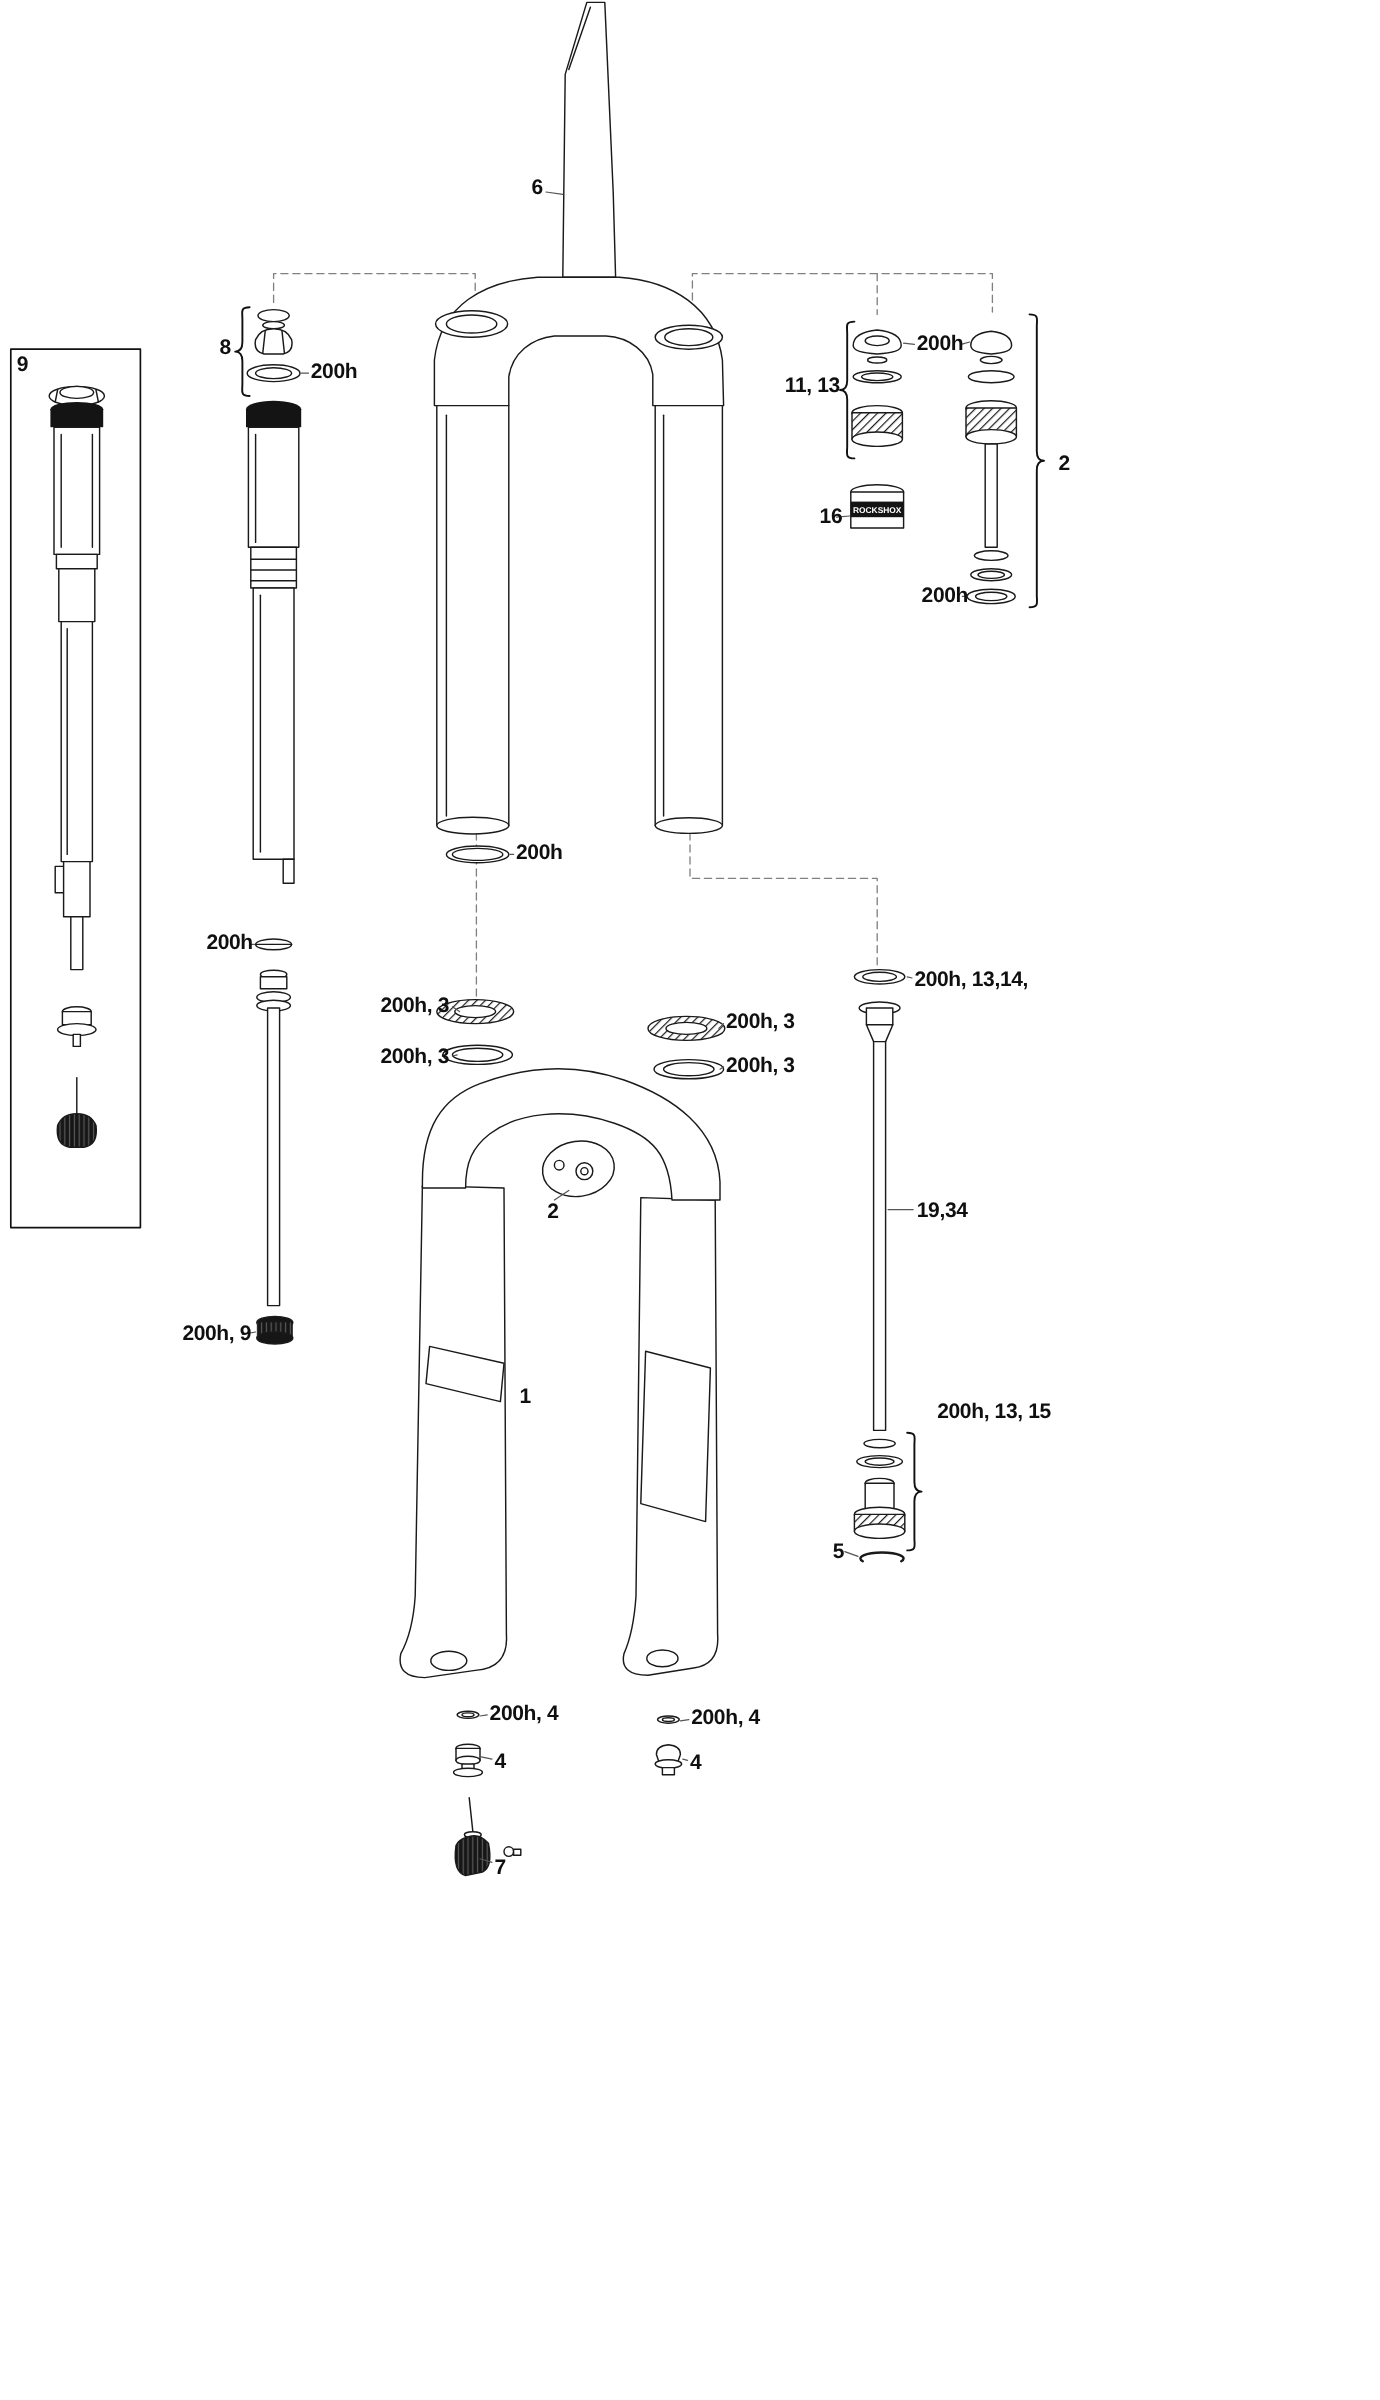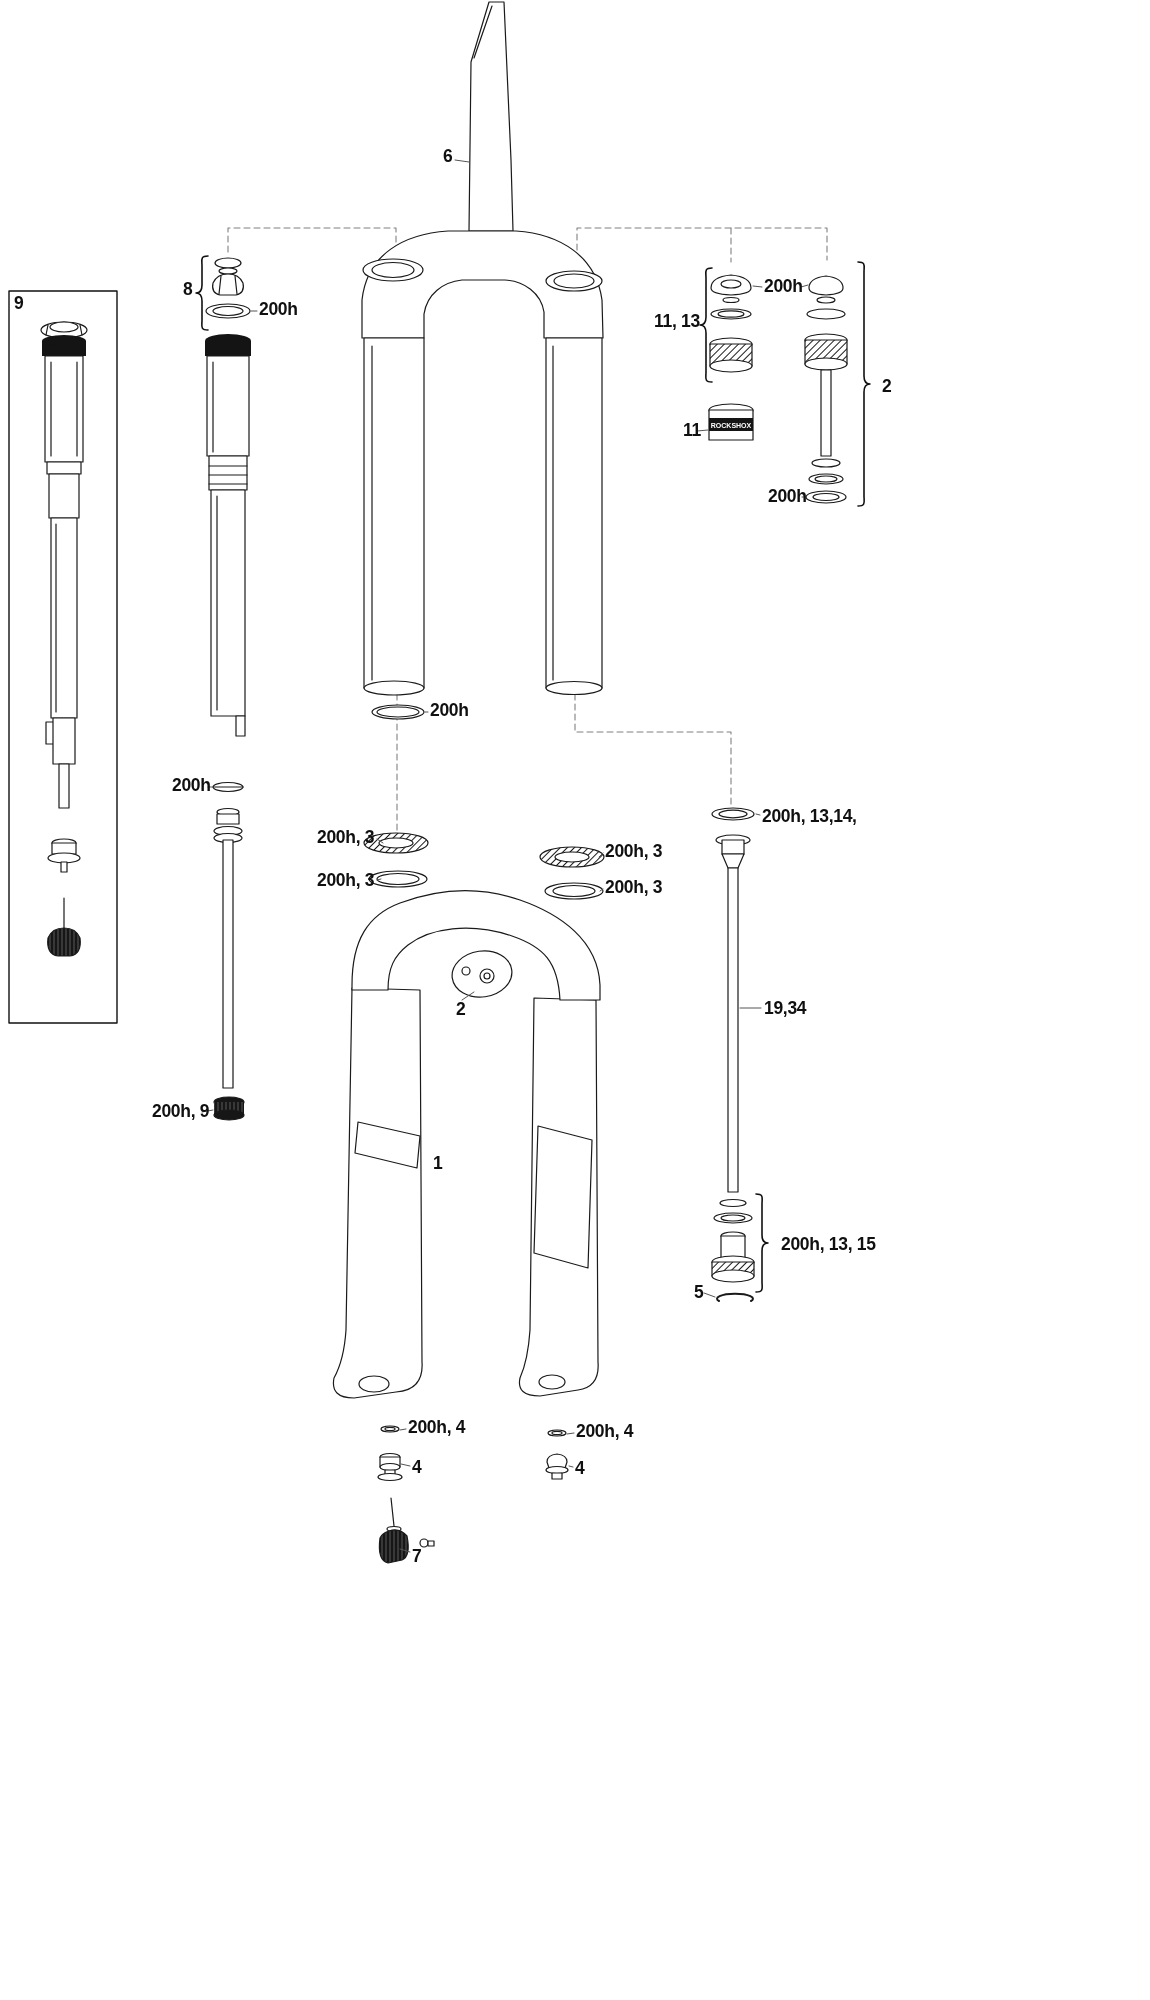--- a/index.html
+++ b/index.html
@@ -266,34 +266,34 @@
   </g>
 </svg>
 
 <div class="lbl" style="left:14px;top:295px">9</div>
 <div class="lbl" style="left:183px;top:281px">8</div>
 <div class="lbl" style="left:259px;top:301px">200h</div>
 <div class="lbl" style="left:443px;top:148px">6</div>
 <div class="lbl" style="left:654px;top:313px">11, 13</div>
 <div class="lbl" style="left:764px;top:278px">200h</div>
 <div class="lbl" style="left:882px;top:378px">2</div>
-<div class="lbl" style="left:683px;top:422px">11</div>
+<div class="lbl" style="left:683px;top:422px">16</div>
 <div class="lbl" style="left:768px;top:488px">200h</div>
 <div class="lbl" style="left:430px;top:702px">200h</div>
 <div class="lbl" style="left:172px;top:777px">200h</div>
 <div class="lbl" style="left:317px;top:829px">200h, 3</div>
 <div class="lbl" style="left:317px;top:872px">200h, 3</div>
 <div class="lbl" style="left:605px;top:843px">200h, 3</div>
 <div class="lbl" style="left:605px;top:879px">200h, 3</div>
 <div class="lbl" style="left:762px;top:808px">200h, 13,14,</div>
 <div class="lbl" style="left:764px;top:1000px">19,34</div>
 <div class="lbl" style="left:152px;top:1103px">200h, 9</div>
 <div class="lbl" style="left:433px;top:1155px">1</div>
 <div class="lbl" style="left:456px;top:1001px">2</div>
-<div class="lbl" style="left:781px;top:1236px">200h, 13, 15</div>
+<div class="lbl" style="left:781px;top:1168px">200h, 13, 15</div>
 <div class="lbl" style="left:694px;top:1284px">5</div>
 <div class="lbl" style="left:408px;top:1419px">200h, 4</div>
 <div class="lbl" style="left:412px;top:1459px">4</div>
 <div class="lbl" style="left:576px;top:1423px">200h, 4</div>
 <div class="lbl" style="left:575px;top:1460px">4</div>
 <div class="lbl" style="left:412px;top:1548px">7</div>
 
 </div>
 
 </body></html>

